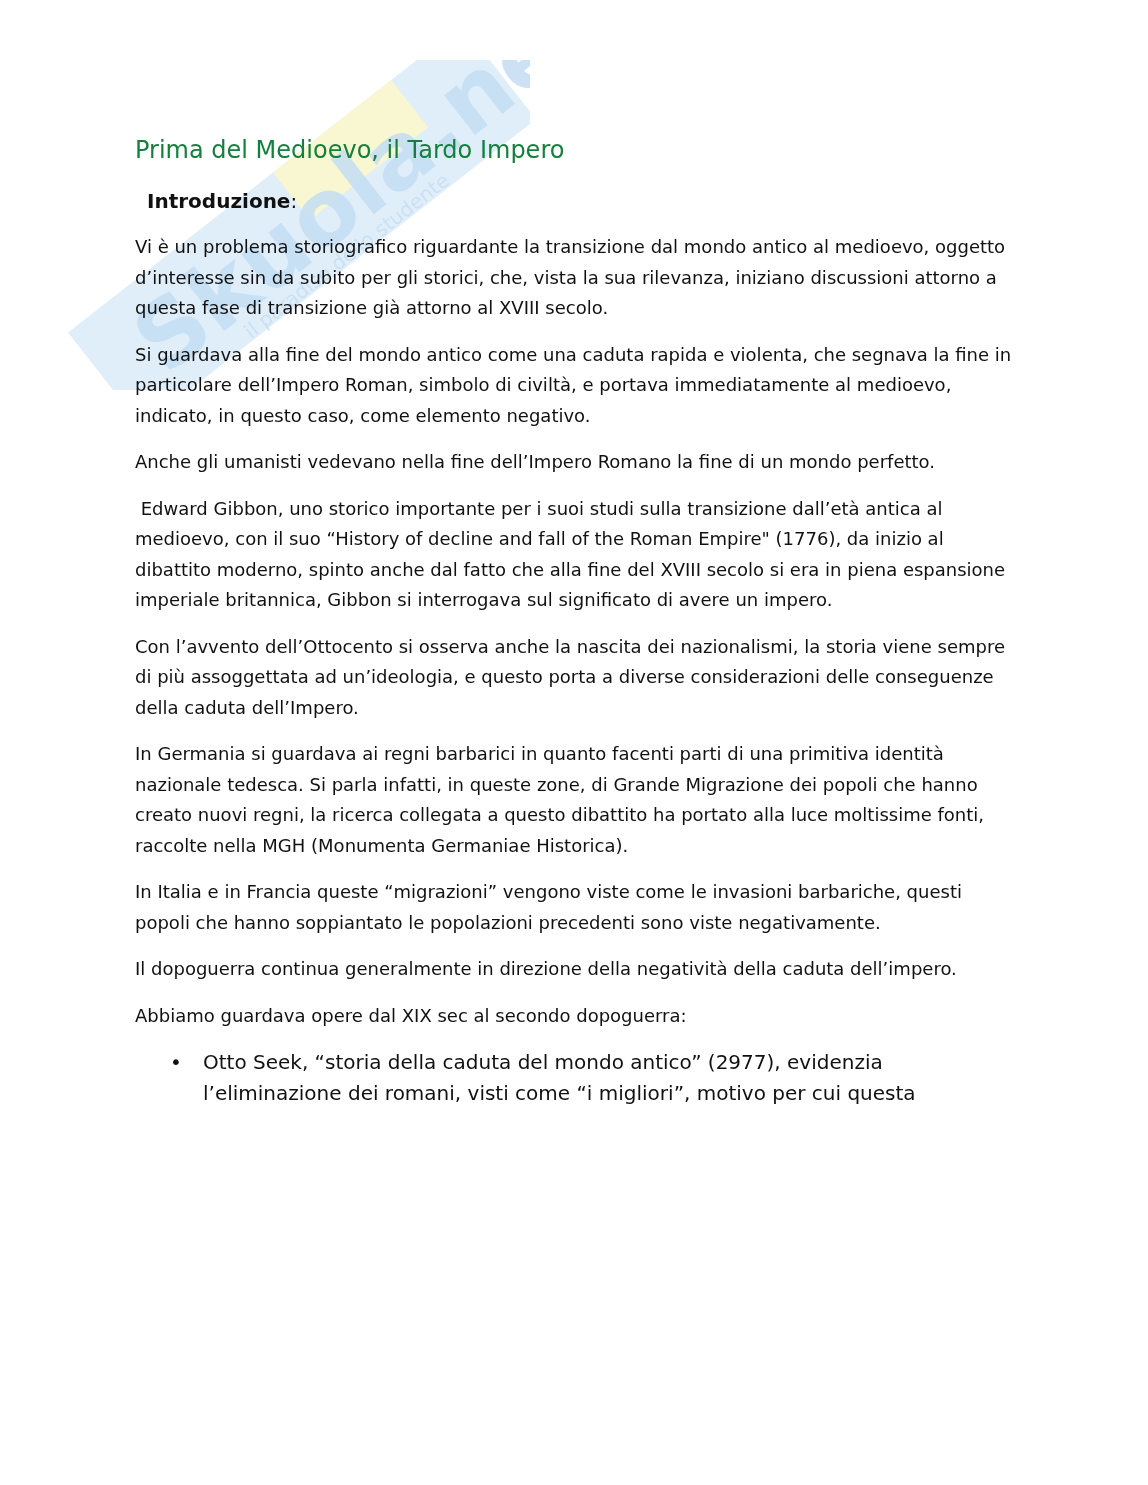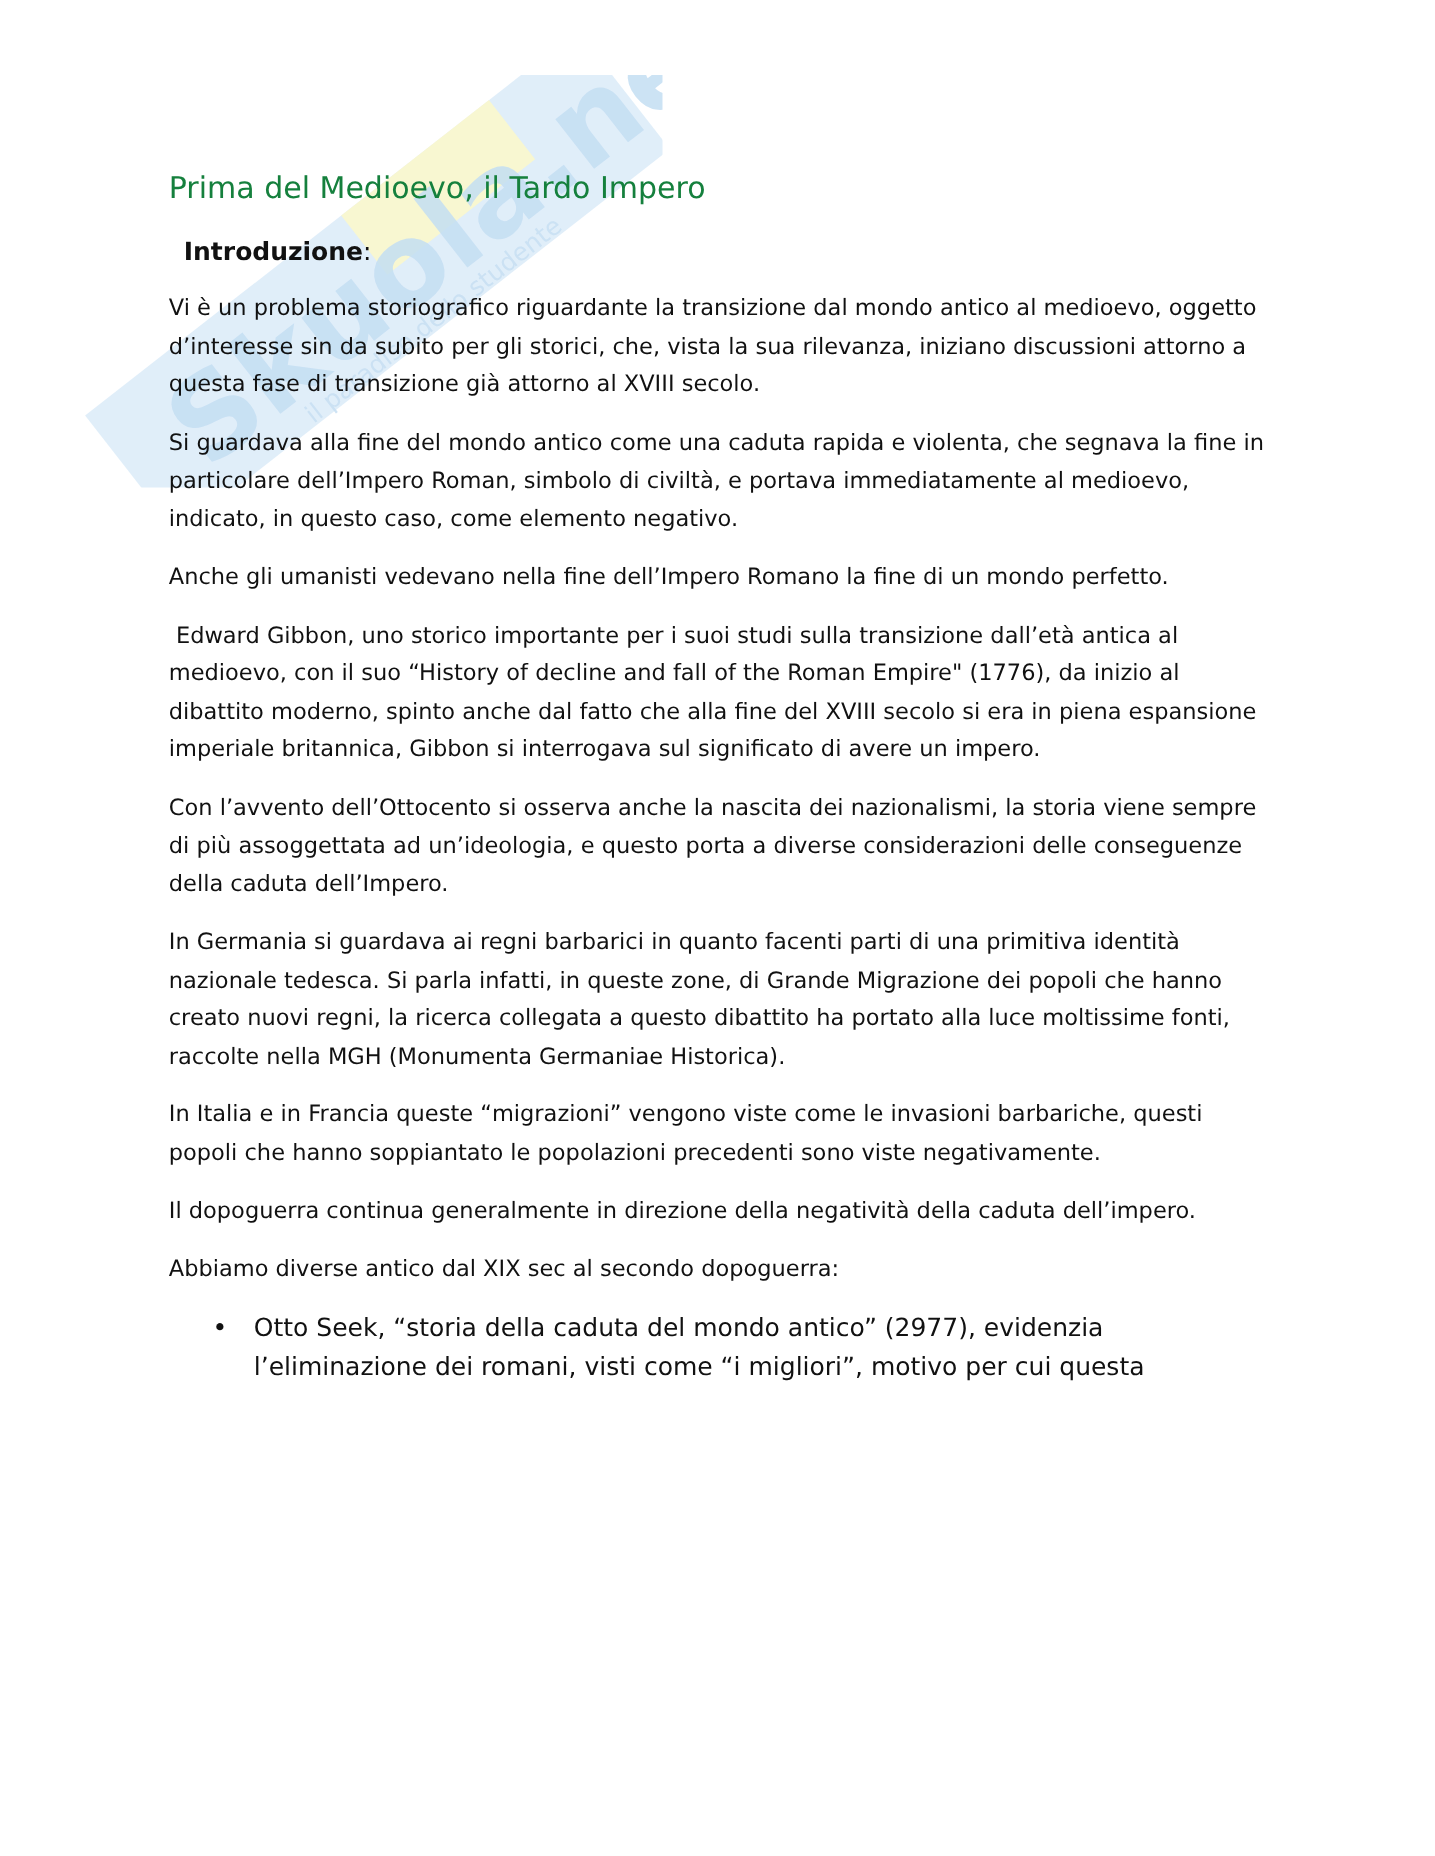--- a/index.html
+++ b/index.html
@@ -38,21 +38,21 @@
   <div class="heading"><b>Introduzione</b><span>:</span></div>
 
   <p class="para">Vi è un problema storiografico riguardante la transizione dal mondo antico al medioevo, oggetto d’interesse sin da subito per gli storici, che, vista la sua rilevanza, iniziano discussioni attorno a questa fase di transizione già attorno al XVIII secolo.</p>
   <p class="para">Si guardava alla fine del mondo antico come una caduta rapida e violenta, che segnava la fine in particolare dell’Impero Roman, simbolo di civiltà, e portava immediatamente al medioevo, indicato, in questo caso, come elemento negativo.</p>
   <p class="para">Anche gli umanisti vedevano nella fine dell’Impero Romano la fine di un mondo perfetto.</p>
   <p class="para" style="white-space: pre-wrap;"> Edward Gibbon, uno storico importante per i suoi studi sulla transizione dall’età antica al medioevo, con il suo “History of decline and fall of the Roman Empire" (1776), da inizio al dibattito moderno, spinto anche dal fatto che alla fine del XVIII secolo si era in piena espansione imperiale britannica, Gibbon si interrogava sul significato di avere un impero.</p>
   <p class="para">Con l’avvento dell’Ottocento si osserva anche la nascita dei nazionalismi, la storia viene sempre di più assoggettata ad un’ideologia, e questo porta a diverse considerazioni delle conseguenze della caduta dell’Impero.</p>
   <p class="para">In Germania si guardava ai regni barbarici in quanto facenti parti di una primitiva identità nazionale tedesca. Si parla infatti, in queste zone, di Grande Migrazione dei popoli che hanno creato nuovi regni, la ricerca collegata a questo dibattito ha portato alla luce moltissime fonti, raccolte nella MGH (Monumenta Germaniae Historica).</p>
   <p class="para">In Italia e in Francia queste “migrazioni” vengono viste come le invasioni barbariche, questi popoli che hanno soppiantato le popolazioni precedenti sono viste negativamente.</p>
   <p class="para">Il dopoguerra continua generalmente in direzione della negatività della caduta dell’impero.</p>
-  <p class="para">Abbiamo diverse antico dal XIX sec al secondo dopoguerra:</p>
+  <p class="para">Abbiamo guardava opere dal XIX sec al secondo dopoguerra:</p>
 
   <ul class="bullets">
     <li>
       <span class="bullet">•</span>
       <span>Otto Seek, “storia della caduta del mondo antico” (2977), evidenzia l’eliminazione dei romani, visti come “i migliori”, motivo per cui questa</span>
     </li>
   </ul>
 </div>
 
 </body></html>

